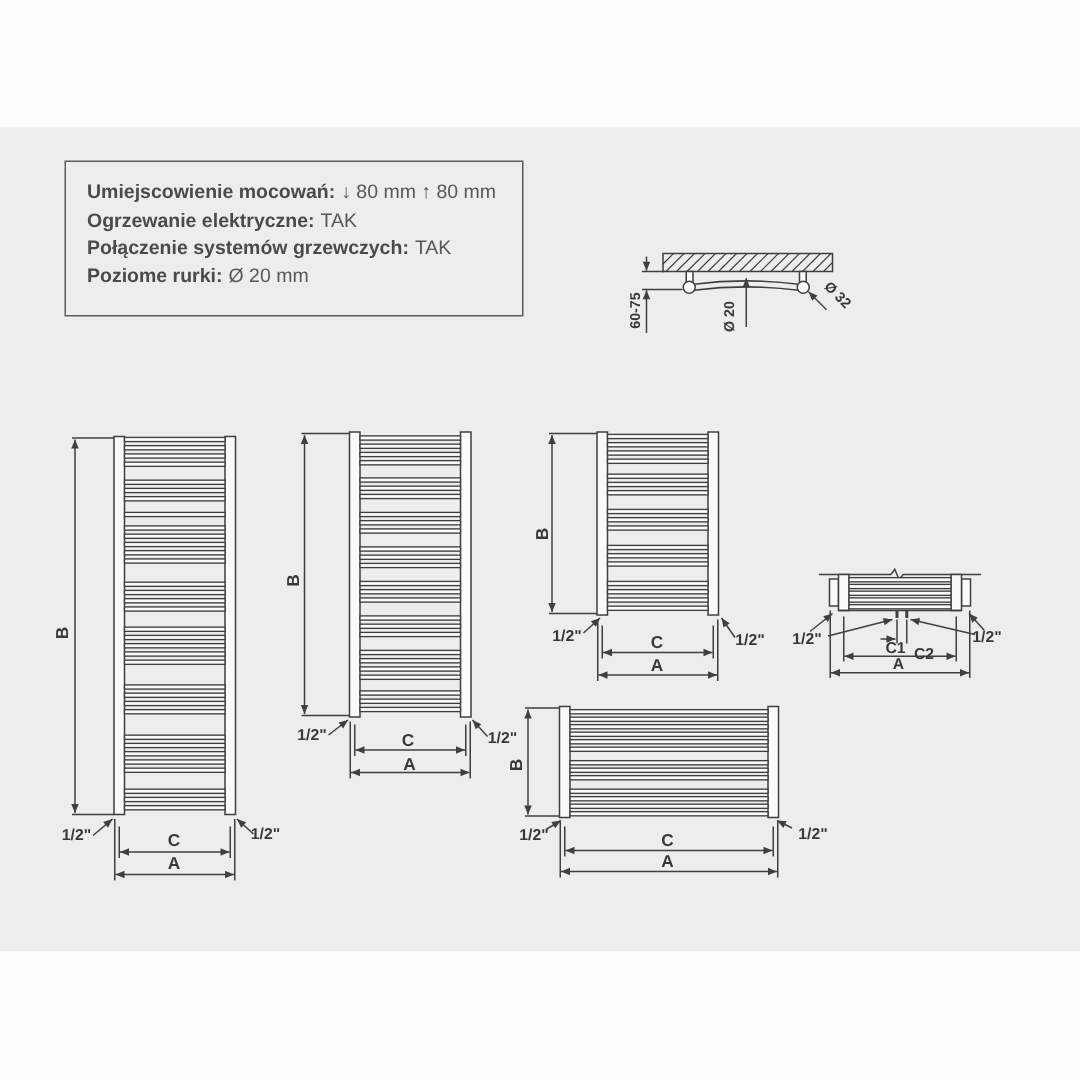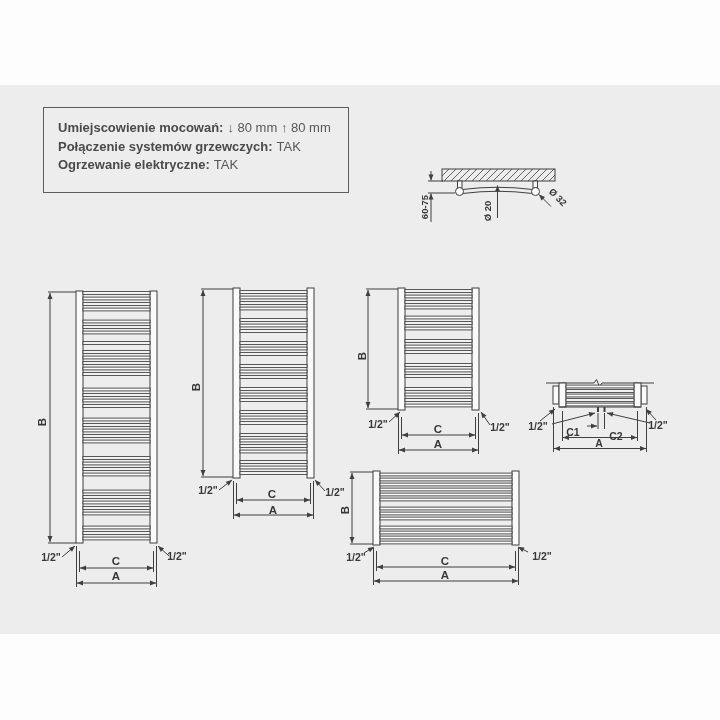--- a/index.html
+++ b/index.html
@@ -1,21 +1,21 @@
 <!DOCTYPE html>
 <html><head>
 <meta charset="utf-8">
 <style>
   html,body{margin:0;padding:0;}
   body{font-family:"Liberation Sans",sans-serif;background:#fdfdfd;}
   #stage{position:relative;width:720px;height:720px;background:#fdfdfd;overflow:hidden;}
   .panel{position:absolute;left:0;top:85px;width:720px;height:549px;background:#ededee;}
   #drawing-svg{position:absolute;left:0;top:0;width:720px;height:720px;}
   .spec-box{
-    position:absolute;left:43px;top:107px;width:306px;height:86px;
+    position:absolute;left:43px;top:107px;width:306px;height:104px;
     border:1px solid #5c5c5c;box-sizing:border-box;
     padding:11px 14px;color:#575757;font-size:13px;line-height:18.6px;
   }
   .spec-row{white-space:nowrap;}
   .spec-label{font-weight:bold;color:#4a4a4a;margin-right:4px;}
   .dim-label{
     position:absolute;transform:translate(-50%,-50%);
     font-weight:bold;font-size:11.5px;color:#383838;white-space:nowrap;
   }
   .dim-label.sm{font-size:10.5px;}
@@ -272,22 +272,23 @@
       <polygon points="563,437.5 569,435 569,440" fill="#3f3f3f"></polygon>
       <line x1="553.5" y1="407" x2="553.5" y2="452" stroke="#3f3f3f" stroke-width="1"></line>
       <line x1="646.5" y1="407" x2="646.5" y2="452" stroke="#3f3f3f" stroke-width="1"></line>
       <line x1="554" y1="448.5" x2="646" y2="448.5" stroke="#3f3f3f" stroke-width="1"></line>
       <polygon points="646,448.5 640,451 640,446" fill="#3f3f3f"></polygon>
       <polygon points="554,448.5 560,446 560,451" fill="#3f3f3f"></polygon>
     </svg>
 
   <div class="spec-box">
     <div class="spec-row"><span class="spec-label">Umiejscowienie mocowań:</span><span>↓ 80 mm ↑ 80 mm</span></div>
+    <div class="spec-row"><span class="spec-label">Ogrzewanie elektryczne:</span><span>TAK</span></div>
     <div class="spec-row"><span class="spec-label">Połączenie systemów grzewczych:</span><span>TAK</span></div>
-    <div class="spec-row"><span class="spec-label">Ogrzewanie elektryczne:</span><span>TAK</span></div>
+    <div class="spec-row"><span class="spec-label">Poziome rurki:</span><span>Ø 20 mm</span></div>
   </div>
 
   <div class="dim-label xs rot90" style="left:424px;top:207px">60-75</div>
   <div class="dim-label xs rot90" style="left:487px;top:211px">Ø 20</div>
   <div class="dim-label xs rot45" style="left:558px;top:197px">Ø 32</div>
 
   <div class="dim-label rot90" style="left:42px;top:422px">B</div>
   <div class="dim-label" style="left:116px;top:561px">C</div>
   <div class="dim-label" style="left:116px;top:576px">A</div>
   <div class="dim-label sm" style="left:51px;top:557px">1/2"</div>
@@ -307,15 +308,15 @@
 
   <div class="dim-label rot90" style="left:345px;top:510px">B</div>
   <div class="dim-label" style="left:445px;top:561px">C</div>
   <div class="dim-label" style="left:445px;top:575px">A</div>
   <div class="dim-label sm" style="left:356px;top:557px">1/2"</div>
   <div class="dim-label sm" style="left:542px;top:556px">1/2"</div>
 
   <div class="dim-label sm" style="left:538px;top:426px">1/2"</div>
   <div class="dim-label sm" style="left:658px;top:425px">1/2"</div>
   <div class="dim-label sm" style="left:616px;top:436px">C2</div>
-  <div class="dim-label sm" style="left:573px;top:432px">C1</div>
+  <div class="dim-label sm" style="left:597px;top:432px">C1</div>
   <div class="dim-label sm" style="left:599px;top:443px">A</div>
 </div>
 
 </body></html>

